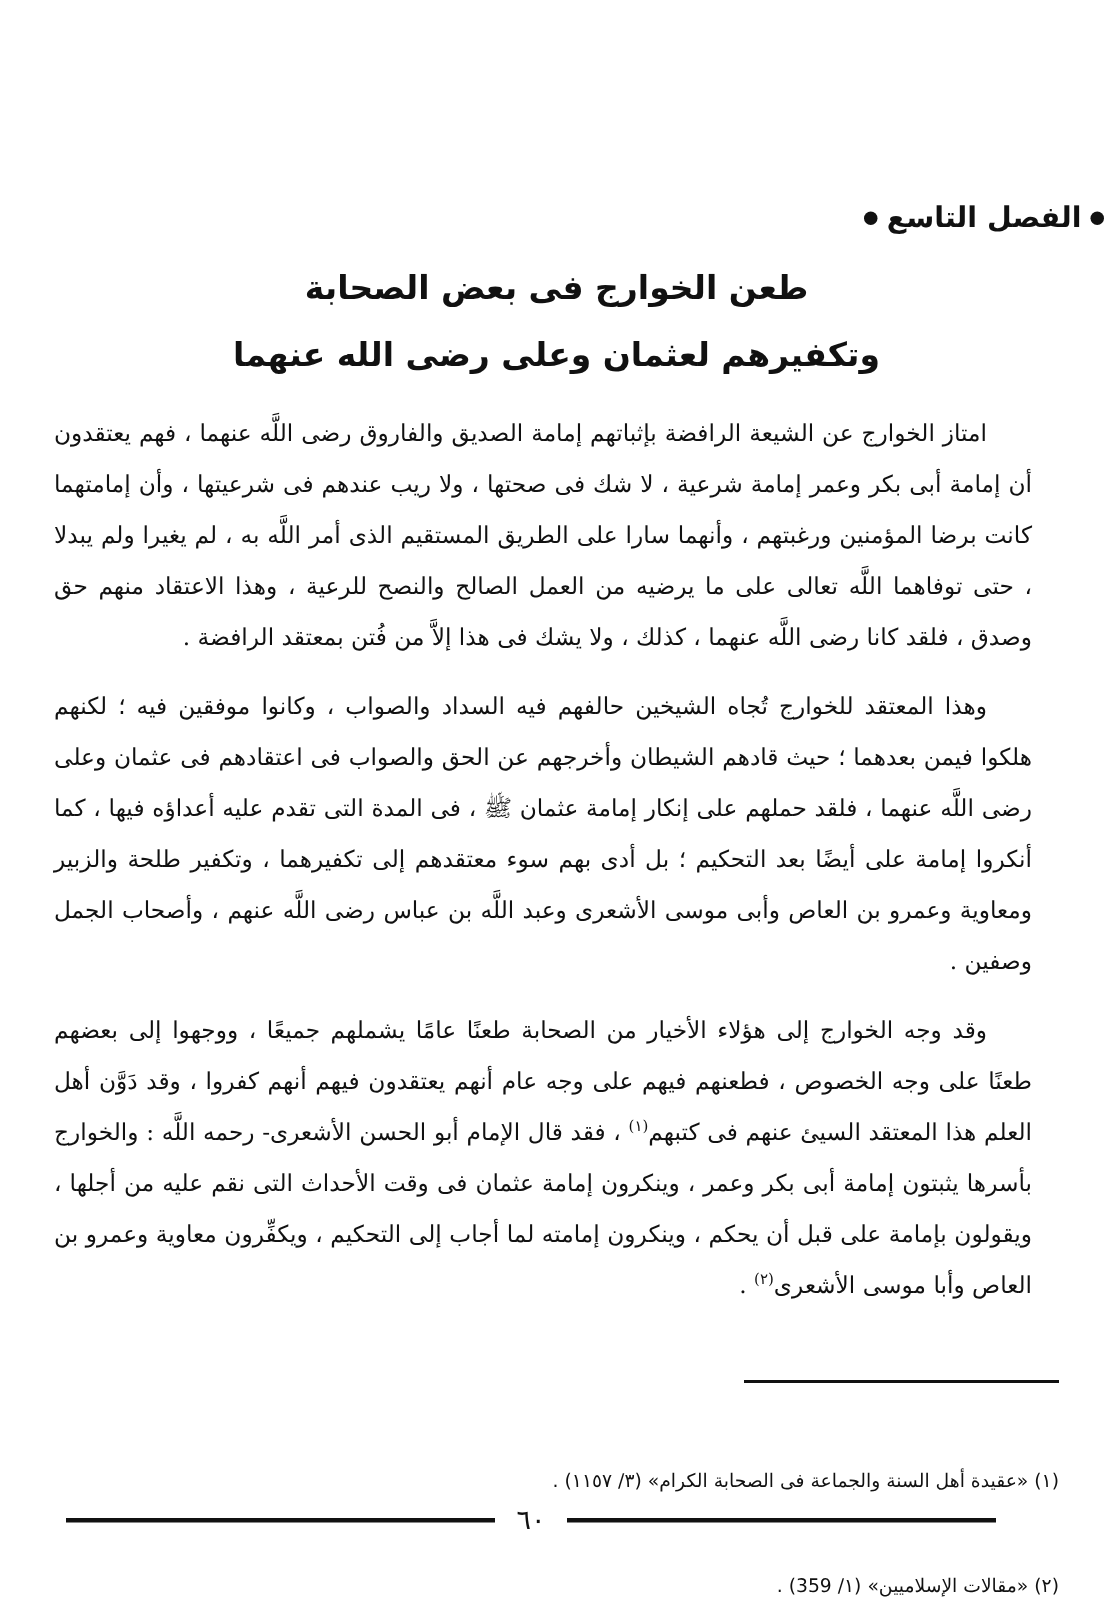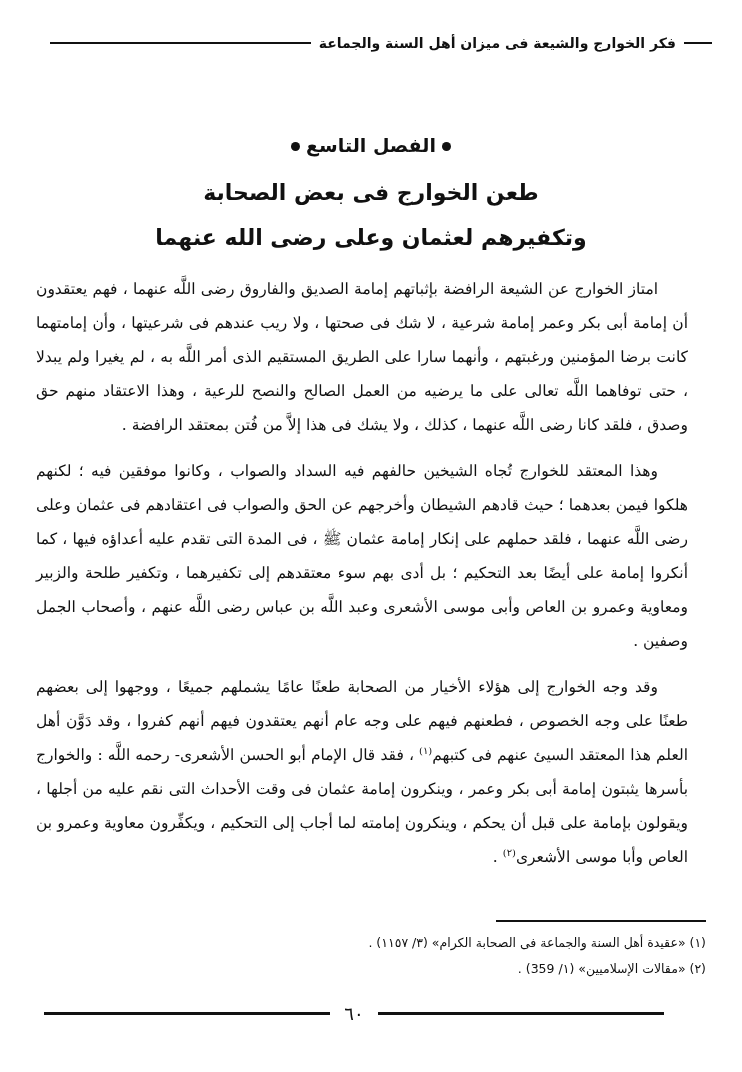--- a/index.html
+++ b/index.html
@@ -16,21 +16,21 @@
   }
   .running-header .rule { flex: 1; height: 2px; background: #111; }
   .running-header .rule.short { flex: 0 0 28px; }
   .running-header .title {
     font-family: "DejaVu Sans", sans-serif; font-weight: bold; font-size: 14px;
     white-space: nowrap; letter-spacing: 0;
   }
 
   
   .chapter-label {
-    position: absolute; top: 134px; left: 0; right: 0; text-align: center;
+    position: absolute; top: 134px; left: 0; right: 0; text-align: right;
     font-weight: bold; font-size: 19px;
   }
   .chapter-label .dot { display: inline-block; width: 9px; height: 9px; border-radius: 50%; background: #111; vertical-align: middle; margin: 0 6px; }
   .chapter-title {
     position: absolute; left: 0; right: 0; text-align: center;
     font-weight: bold; font-size: 22px;
   }
   .chapter-title.l1 { top: 180px; }
   .chapter-title.l2 { top: 225px; }
 
@@ -45,40 +45,35 @@
   sup.fn { font-size: 10px; vertical-align: super; line-height: 0; }
 
   
   .footnote-rule {
     position: absolute; top: 920px; right: 36px; width: 210px; height: 2px; background: #111;
   }
   .footnotes {
     position: absolute; top: 930px; right: 36px; width: 670px;
     font-family: "DejaVu Sans", sans-serif; font-size: 12.5px; line-height: 26px;
   }
-  .footnotes div { white-space: nowrap; }
+  .footnotes div { white-space: nowrap; margin-top: 44px; }
 
   
   .page-footer {
     position: absolute; top: 1003px; left: 44px; width: 620px; height: 20px;
     display: flex; align-items: center; gap: 14px;
   }
   .page-footer .rule { flex: 1; height: 3px; background: #111; }
   .page-footer .num { font-weight: normal; font-size: 18px; }
 </style>
 </head>
 <body>
 
 <div class="page">
 
-  <div class="running-header">
-    <span class="rule short"></span>
-    <span class="title">فكر الخوارج والشيعة فى ميزان أهل السنة والجماعة</span>
-    <span class="rule"></span>
-  </div>
 
   <div class="chapter-label">
     <span class="dot"></span><span>الفصل التاسع</span><span class="dot"></span>
   </div>
   <div class="chapter-title l2">وتكفيرهم لعثمان وعلى رضى الله عنهما</div>
   <div class="chapter-title l1">طعن الخوارج فى بعض الصحابة</div>
 
   <div class="body-text">
     <p>امتاز الخوارج عن الشيعة الرافضة بإثباتهم إمامة الصديق والفاروق رضى اللَّه عنهما ، فهم يعتقدون أن إمامة أبى بكر وعمر إمامة شرعية ، لا شك فى صحتها ، ولا ريب عندهم فى شرعيتها ، وأن إمامتهما كانت برضا المؤمنين ورغبتهم ، وأنهما سارا على الطريق المستقيم الذى أمر اللَّه به ، لم يغيرا ولم يبدلا ، حتى توفاهما اللَّه تعالى على ما يرضيه من العمل الصالح والنصح للرعية ، وهذا الاعتقاد منهم حق وصدق ، فلقد كانا رضى اللَّه عنهما ، كذلك ، ولا يشك فى هذا إلاَّ من فُتن بمعتقد الرافضة .</p>
     <p>وهذا المعتقد للخوارج تُجاه الشيخين حالفهم فيه السداد والصواب ، وكانوا موفقين فيه ؛ لكنهم هلكوا فيمن بعدهما ؛ حيث قادهم الشيطان وأخرجهم عن الحق والصواب فى اعتقادهم فى عثمان وعلى رضى اللَّه عنهما ، فلقد حملهم على إنكار إمامة عثمان ﷺ ، فى المدة التى تقدم عليه أعداؤه فيها ، كما أنكروا إمامة على أيضًا بعد التحكيم ؛ بل أدى بهم سوء معتقدهم إلى تكفيرهما ، وتكفير طلحة والزبير ومعاوية وعمرو بن العاص وأبى موسى الأشعرى وعبد اللَّه بن عباس رضى اللَّه عنهم ، وأصحاب الجمل وصفين .</p>

